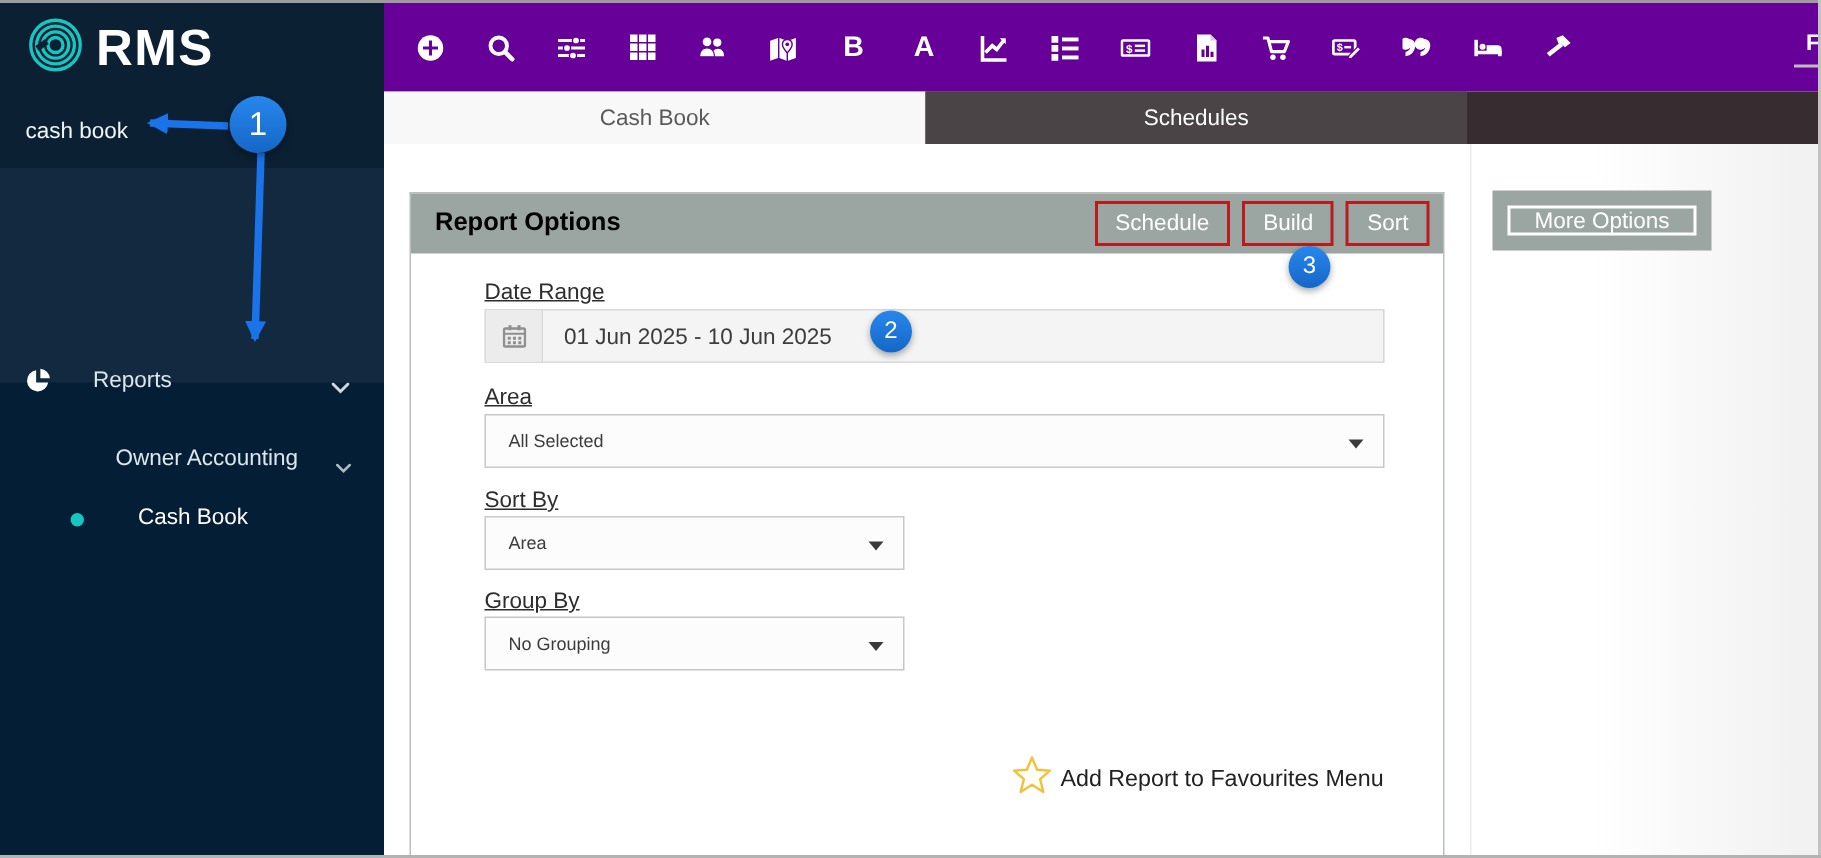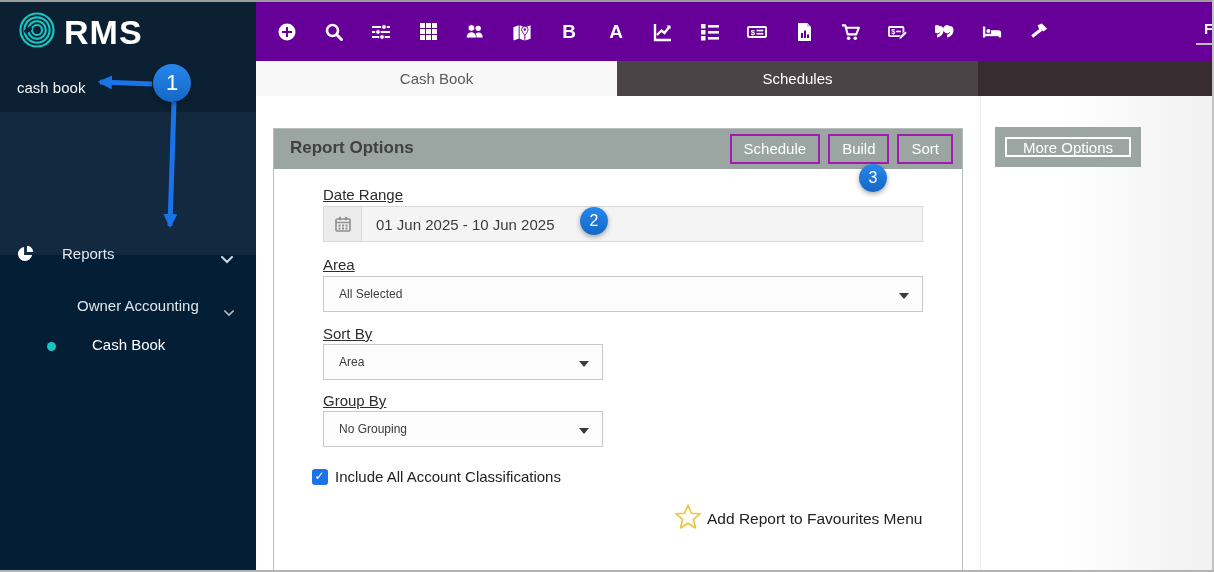--- a/index.html
+++ b/index.html
@@ -40,23 +40,23 @@
   
   .tabstrip{position:absolute;left:256px;top:61px;width:958px;height:35px;background:#372C2F;}
   .tab{position:absolute;top:0;height:35px;display:flex;align-items:center;justify-content:center;font-size:15px;cursor:default;}
   .tab-light{left:0;width:361px;background:#f8f8f8;color:#5a5a5a;}
   .tab-dark{left:361px;width:361px;background:#4A4446;color:#fff;}
 
   
   .main{position:absolute;left:256px;top:96px;width:724px;height:476px;background:#fff;}
   .panel{position:absolute;left:273px;top:128px;width:690px;height:444px;background:#fff;border-left:1px solid #b9bfbd;border-right:1px solid #b9bfbd;border-top:1px solid #b9bfbd;}
   .panel-header{position:absolute;left:0;top:0;width:688px;height:40px;background:#9BA6A2;}
-  .panel-title{position:absolute;left:16px;top:9px;color:#404040;font-size:17px;font-weight:bold;}
+  .panel-title{position:absolute;left:16px;top:9px;color:#000000;font-size:17px;font-weight:bold;}
   .header-buttons{position:absolute;right:9px;top:5px;display:flex;gap:8px;}
-  .hbtn{border:2px solid #a21caf;color:#fff;font-size:15px;padding:3px 12px;background:transparent;line-height:20px;cursor:pointer;}
+  .hbtn{border:2px solid #b91c1c;color:#fff;font-size:15px;padding:3px 12px;background:transparent;line-height:20px;cursor:pointer;}
 
   .fld-label{position:absolute;left:49px;color:#2d2d2d;font-size:15px;height:18px;text-decoration:underline;}
   .datefield{position:absolute;left:49px;top:77px;width:600px;height:36px;background:#f4f4f4;border:1px solid #d9d9d9;display:flex;align-items:center;cursor:pointer;}
   .date-iconcell{width:38px;height:34px;background:#ececec;border-right:1px solid #d9d9d9;display:flex;align-items:center;justify-content:center;}
   .date-value{padding-left:14px;font-size:15px;color:#3c3c3c;}
   .dropdown{position:absolute;background:#fcfcfc;border:1px solid #c8c8c8;height:36px;display:flex;align-items:center;cursor:pointer;}
   .dd-value{padding-left:15px;font-size:12px;color:#3c3c3c;}
   .dd-caret{position:absolute;right:13px;top:16px;width:0;height:0;border:5px solid transparent;border-top:6px solid #3a3a3a;}
   .dd-area{left:49px;top:147px;width:600px;}
   .dd-sort{left:49px;top:215px;width:280px;}
@@ -321,24 +321,20 @@
       <span class="dd-value">Area</span>
       <span class="dd-caret"></span>
     </div>
 
     <div class="fld-label" style="top:263px">Group By</div>
     <div class="dropdown dd-group">
       <span class="dd-value">No Grouping</span>
       <span class="dd-caret"></span>
     </div>
 
-    <div class="checkbox-row">
-      <span class="checkbox"></span>
-      <span class="checkbox-label">Include All Account Classifications</span>
-    </div>
 
     <div class="fav-row">
       <span>
         <svg width="28" height="28" viewBox="0 0 28 28">
             <polygon points="14,2 17.4,10.2 26,10.8 19.4,16.4 21.6,25 14,20.2 6.4,25 8.6,16.4 2,10.8 10.6,10.2" fill="#fffef6" stroke="#EFC23B" stroke-width="1.6" stroke-linejoin="round"></polygon>
           </svg>
       </span>
       <span class="fav-label">Add Report to Favourites Menu</span>
     </div>
   </div>

